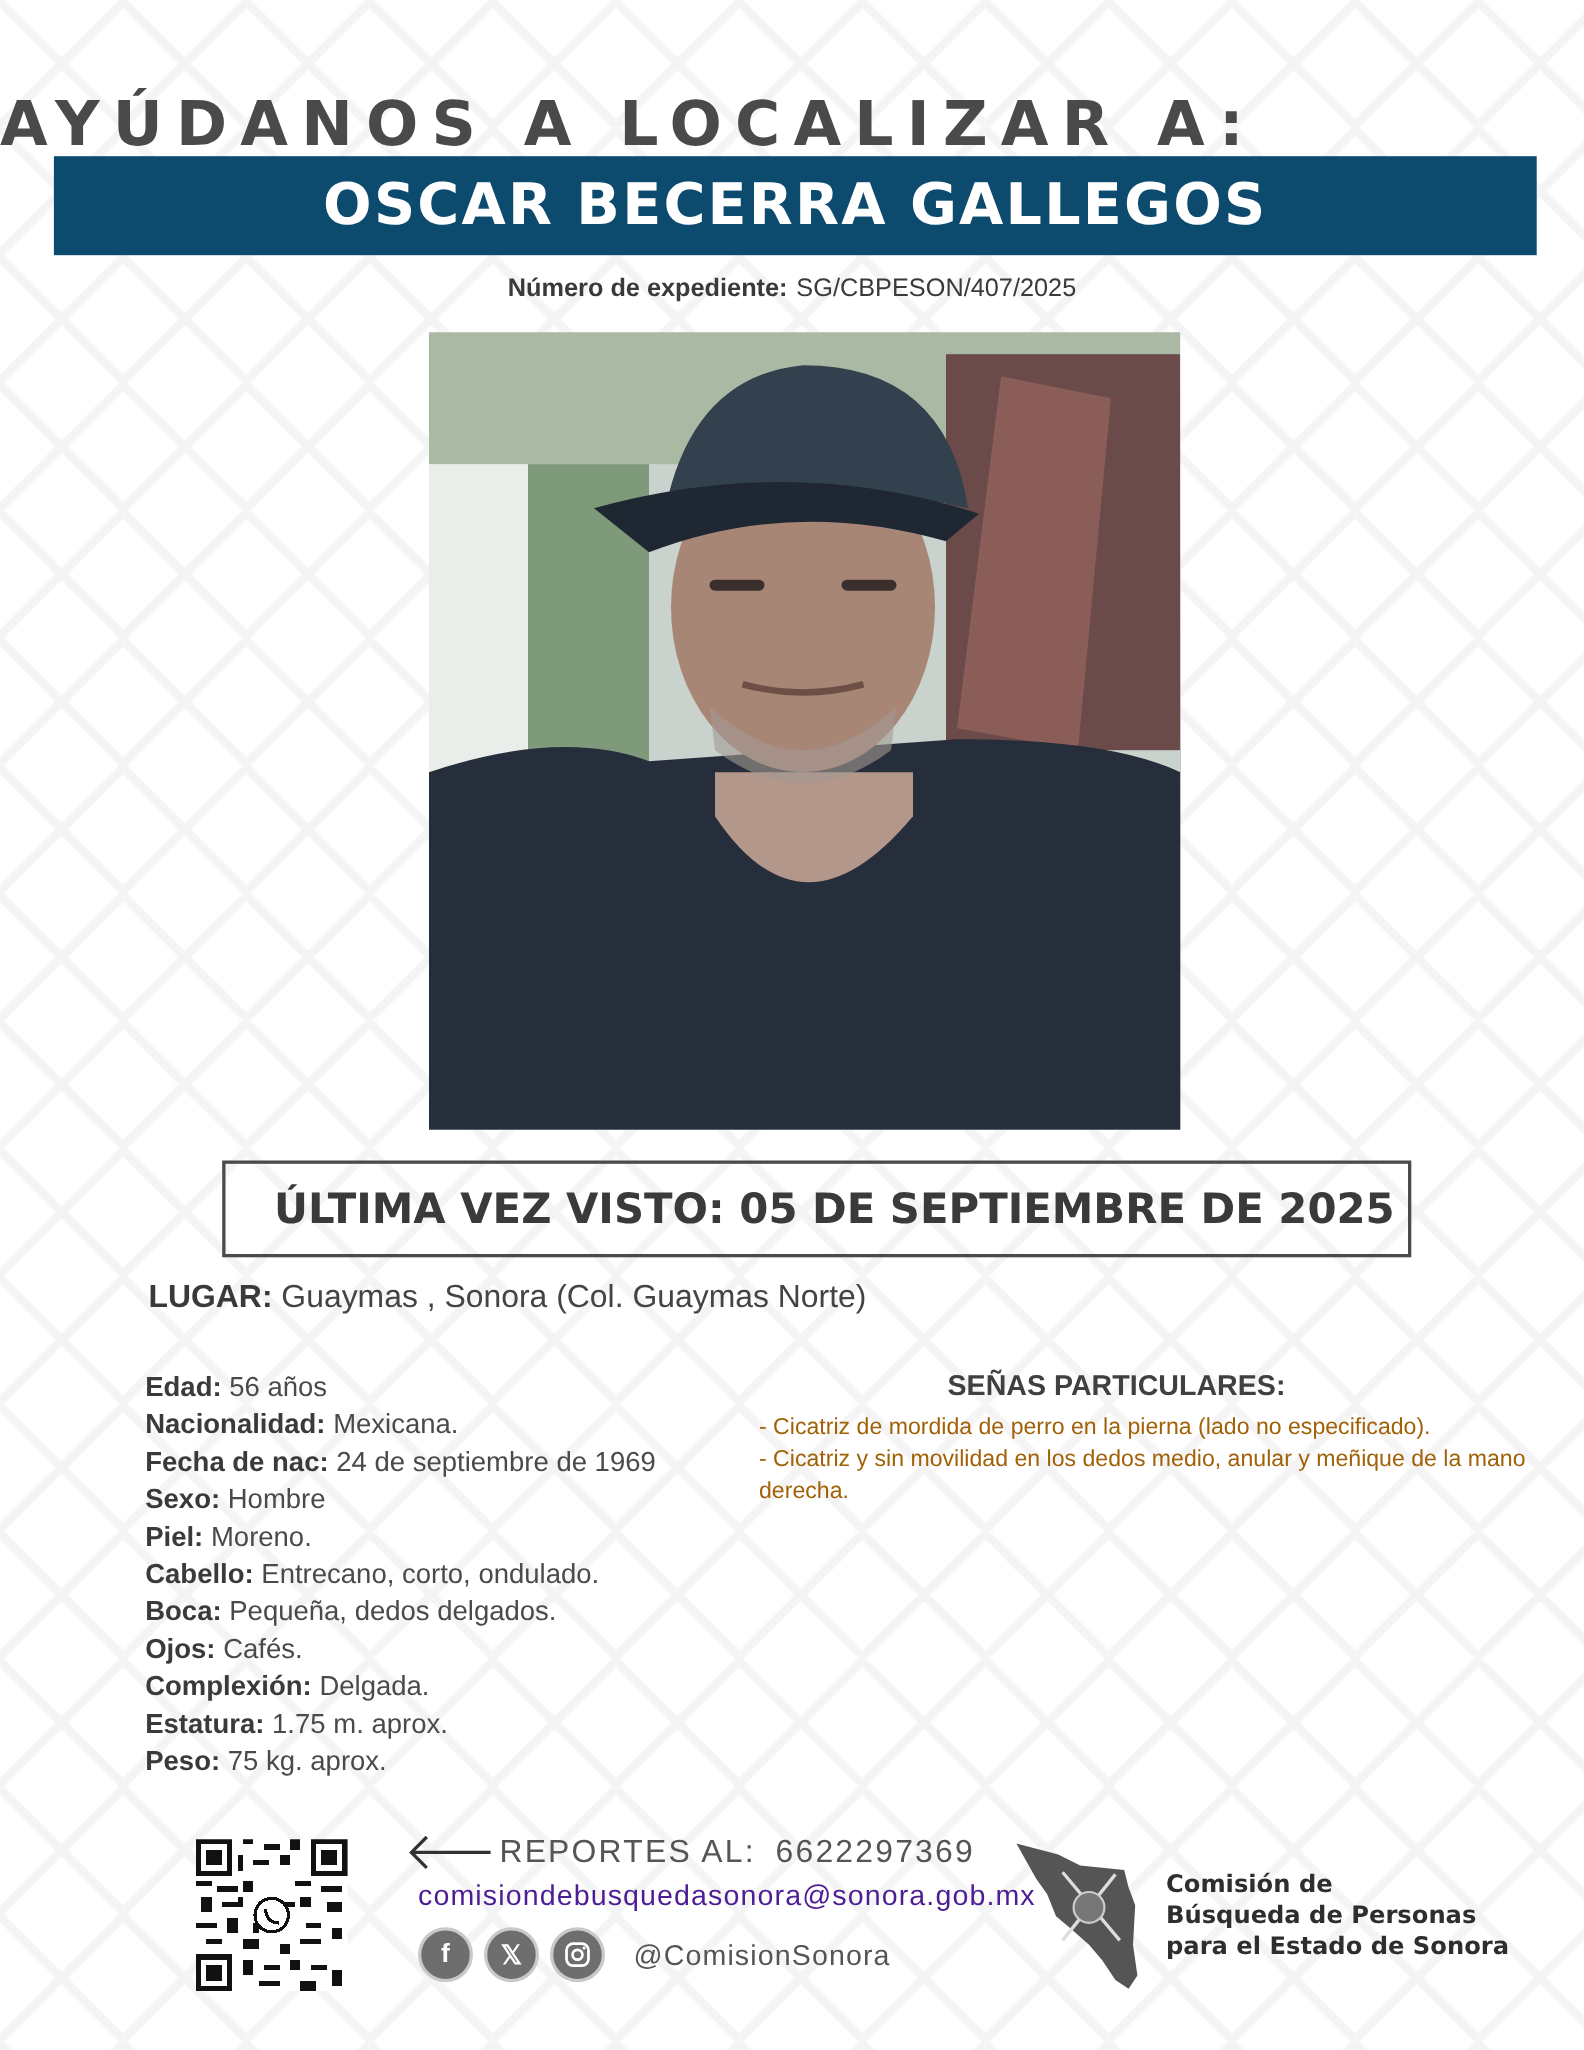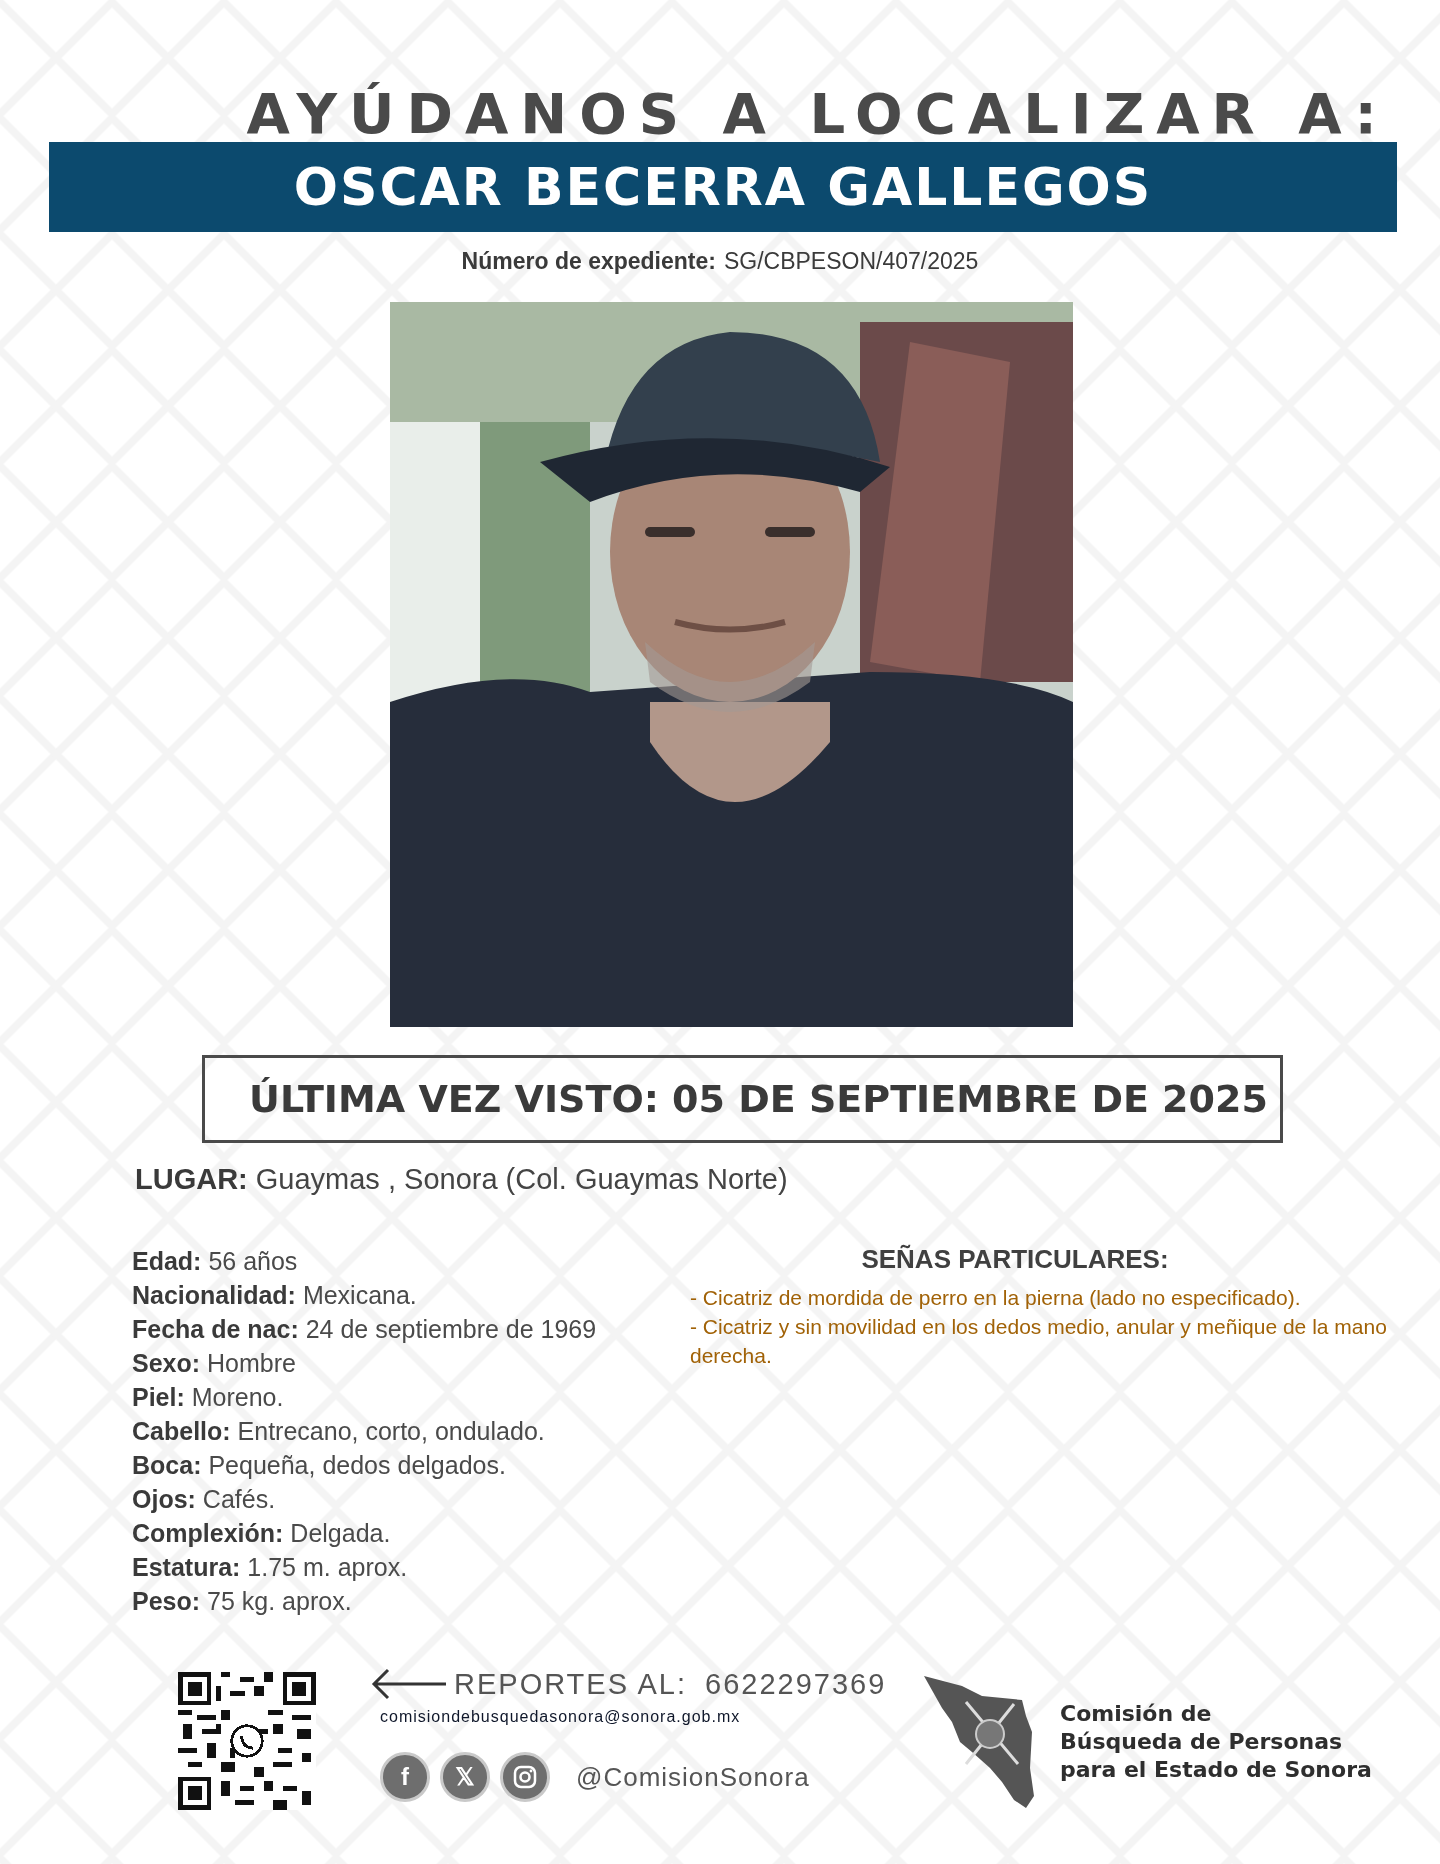--- a/index.html
+++ b/index.html
@@ -12,21 +12,21 @@
   .bg-pattern {
     position:absolute; inset:0; z-index:0; opacity:0.55;
     background-image:
       linear-gradient(45deg, transparent 47%, #ececec 48%, #ececec 52%, transparent 53%),
       linear-gradient(-45deg, transparent 47%, #ececec 48%, #ececec 52%, transparent 53%);
     background-size:112px 116px;
   }
   .layer { position:absolute; z-index:1; }
 
   .headline {
-    left:0; width:1389px; top:78px; text-align:right;
+    left:0; width:1389px; top:78px; text-align:left;
     font-family:"DejaVu Sans", sans-serif; font-weight:bold;
     font-size:56px; letter-spacing:12px; color:#4a4a4a; line-height:72px;
   }
   .name-banner {
     left:49px; top:142px; width:1348px; height:90px; background:#0c4a6e;
     display:flex; align-items:center; justify-content:center;
   }
   .name-banner span {
     font-family:"DejaVu Sans", sans-serif; font-weight:bold;
     font-size:52px; color:#ffffff; letter-spacing:2px;
@@ -60,21 +60,21 @@
   .senas-title {
     left:690px; width:650px; top:1244px; text-align:center;
     font-weight:bold; font-size:26px; color:#404040;
   }
   .senas-list { left:690px; top:1283px; width:720px; font-size:21px; line-height:29px; color:#a16207; }
 
   .qr { left:178px; top:1672px; width:138px; height:138px; }
 
   .reports-line { left:370px; top:1664px; display:flex; align-items:center; }
   .reports-text { font-size:29px; letter-spacing:2px; color:#555; margin-left:6px; }
-  .email { left:380px; top:1708px; font-size:16px; letter-spacing:1px; color:#0f172a; }
+  .email { left:380px; top:1708px; font-size:26px; letter-spacing:1px; color:#4c1d95; }
   .socials { left:380px; top:1752px; display:flex; align-items:center; gap:10px; }
   .social-btn {
     width:50px; height:50px; border-radius:50%; background:#6e6e6e;
     border:3px solid #c9c9c9; box-sizing:border-box;
     display:flex; align-items:center; justify-content:center;
     color:#fff; font-weight:bold; font-size:24px;
   }
   .handle { font-size:26px; letter-spacing:1px; color:#555; margin-left:16px; }
 
   .org-logo { left:922px; top:1672px; width:120px; height:140px; }

